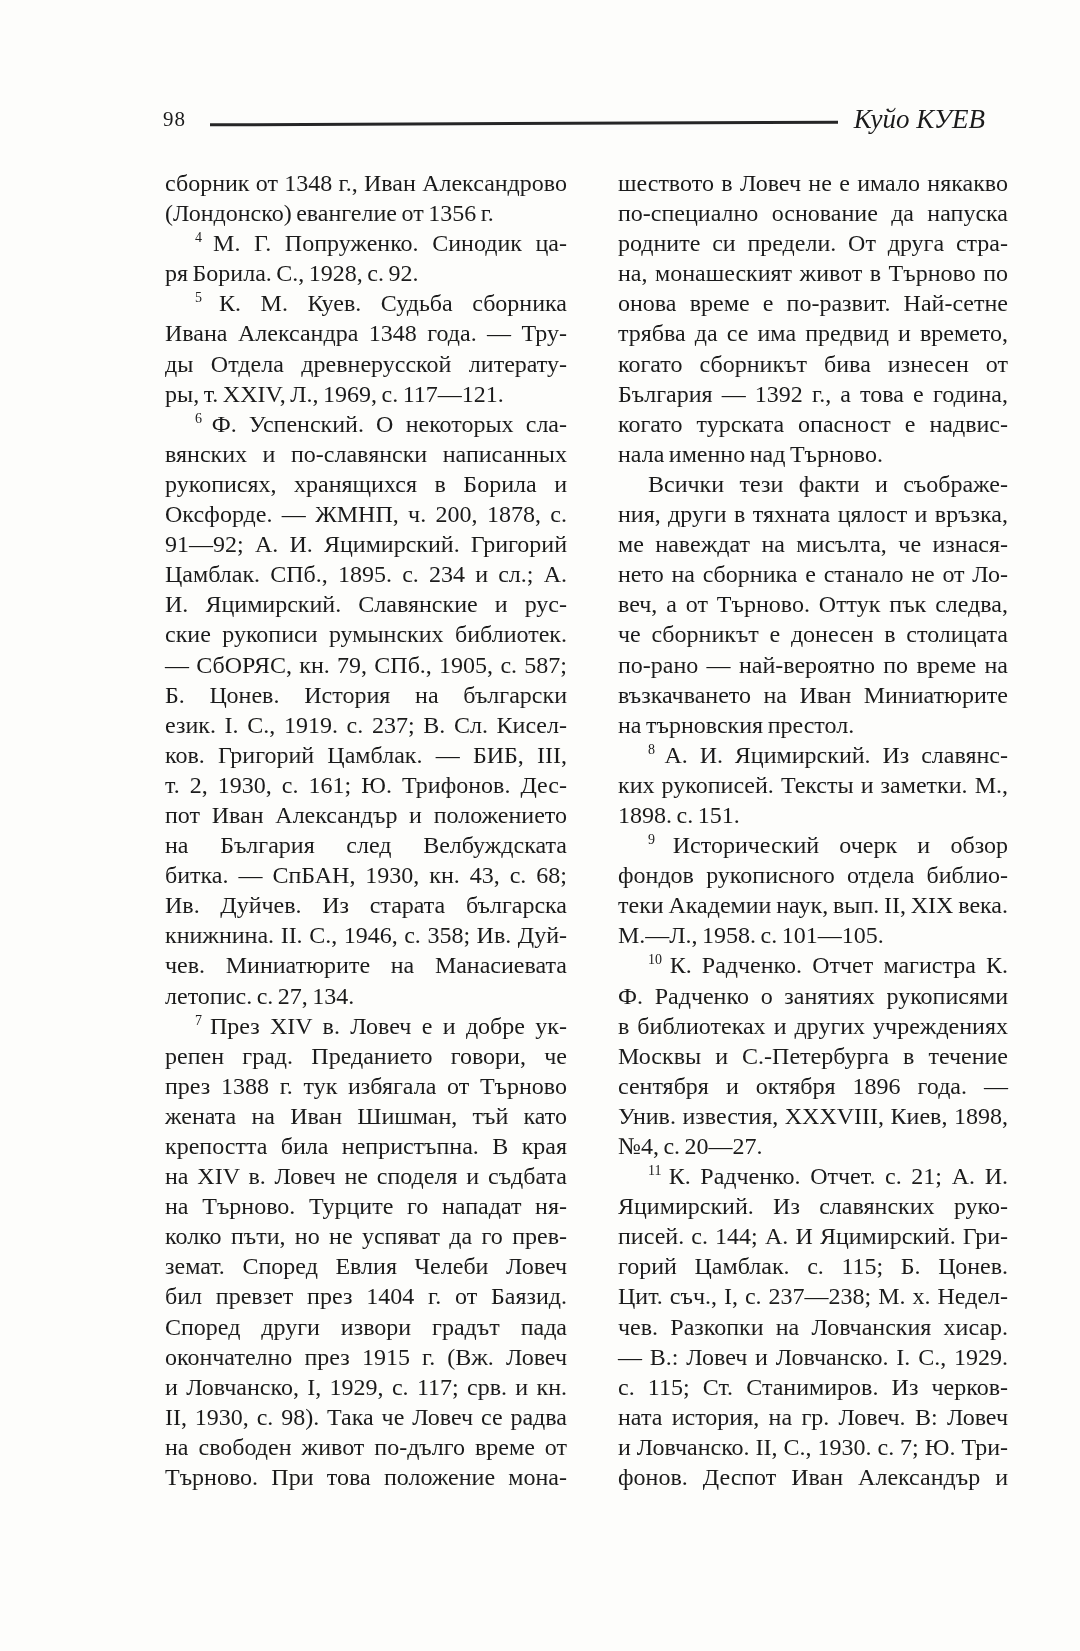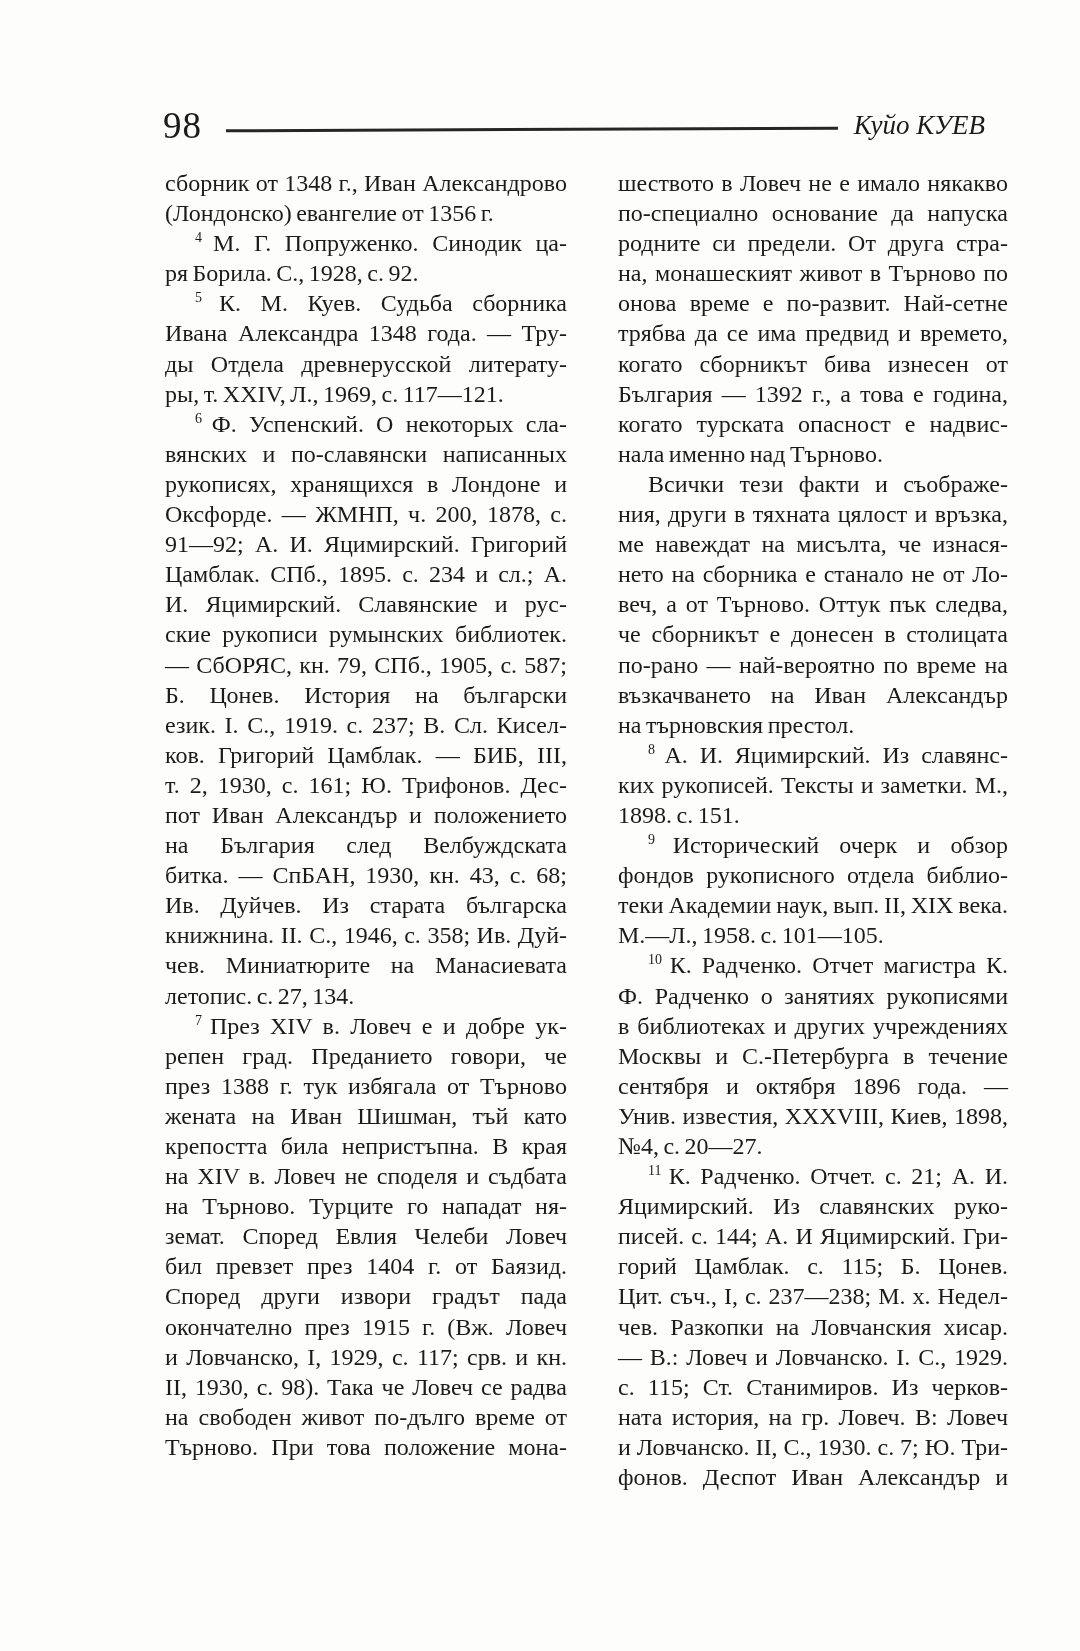--- a/index.html
+++ b/index.html
@@ -17,21 +17,21 @@
   }
   .page-header {
     position: absolute;
     top: 104px;
     left: 163px;
     width: 822px;
     display: flex;
     align-items: center;
   }
   .pnum {
-    font-size: 37px;
+    font-size: 21px;
     letter-spacing: 1px;
     flex: 0 0 auto;
   }
   .rule {
     flex: 1 1 auto;
     height: 3px;
     background: #262626;
     margin: 8px 16px 0 24px;
     transform: skewY(-0.25deg);
   }
@@ -86,21 +86,21 @@
       <div class="line"><span>сборник от 1348 г., Иван Александрово</span></div>
       <div class="line end"><span>(Лондонско) евангелие от 1356 г.</span></div>
       <div class="line ind"><sup>4 </sup><b>М. Г. Попруженко.</b><span> Синодик ца-</span></div>
       <div class="line end"><span>ря Борила. С., 1928, с. 92.</span></div>
       <div class="line ind"><sup>5 </sup><b>К. М. Куев.</b><span> Судьба сборника</span></div>
       <div class="line"><span>Ивана Александра 1348 года. — Тру-</span></div>
       <div class="line"><span>ды Отдела древнерусской литерату-</span></div>
       <div class="line end"><span>ры, т. XXIV, Л., 1969, с. 117—121.</span></div>
       <div class="line ind"><sup>6 </sup><b>Ф. Успенский.</b><span> О некоторых сла-</span></div>
       <div class="line"><span>вянских и по-славянски написанных</span></div>
-      <div class="line"><span>рукописях, хранящихся в Лондоне и</span></div>
+      <div class="line"><span>рукописях, хранящихся в Борила и</span></div>
       <div class="line"><span>Оксфорде. — ЖМНП, ч. 200, 1878, с.</span></div>
       <div class="line"><span>91—92; </span><b>А. И. Яцимирский.</b><span> Григорий</span></div>
       <div class="line"><span>Цамблак. СПб., 1895. с. 234 и сл.; </span><b>А.</b></div>
       <div class="line"><b>И. Яцимирский.</b><span> Славянские и рус-</span></div>
       <div class="line"><span>ские рукописи румынских библиотек.</span></div>
       <div class="line"><span>— СбОРЯС, кн. 79, СПб., 1905, с. 587;</span></div>
       <div class="line"><b>Б. Цонев.</b><span> История на български</span></div>
       <div class="line"><span>език. I. С., 1919. с. 237; </span><b>В. Сл. Кисел-</b></div>
       <div class="line"><b>ков.</b><span> Григорий Цамблак. — БИБ, III,</span></div>
       <div class="line"><span>т. 2, 1930, с. 161; </span><b>Ю. Трифонов.</b><span> Дес-</span></div>
@@ -111,20 +111,21 @@
       <div class="line"><span>книжнина. II. С., 1946, с. 358; </span><b>Ив. Дуй-</b></div>
       <div class="line"><b>чев.</b><span> Миниатюрите на Манасиевата</span></div>
       <div class="line end"><span>летопис. с. 27, 134.</span></div>
       <div class="line ind"><sup>7 </sup><span>През XIV в. Ловеч е и добре ук-</span></div>
       <div class="line"><span>репен град. Преданието говори, че</span></div>
       <div class="line"><span>през 1388 г. тук избягала от Търново</span></div>
       <div class="line"><span>жената на Иван Шишман, тъй като</span></div>
       <div class="line"><span>крепостта била непристъпна. В края</span></div>
       <div class="line"><span>на XIV в. Ловеч не споделя и съдбата</span></div>
       <div class="line"><span>на Търново. Турците го нападат ня-</span></div>
+      <div class="line"><span>колко пъти, но не успяват да го прев-</span></div>
       <div class="line"><span>земат. Според Евлия Челеби Ловеч</span></div>
       <div class="line"><span>бил превзет през 1404 г. от Баязид.</span></div>
       <div class="line"><span>Според други извори градът пада</span></div>
       <div class="line"><span>окончателно през 1915 г. (Вж. Ловеч</span></div>
       <div class="line"><span>и Ловчанско, I, 1929, с. 117; срв. и кн.</span></div>
       <div class="line"><span>II, 1930, с. 98). Така че Ловеч се радва</span></div>
       <div class="line"><span>на свободен живот по-дълго време от</span></div>
       <div class="line"><span>Търново. При това положение мона-</span></div>
     </div>
   <div class="col col-right">
@@ -138,21 +139,21 @@
       <div class="line"><span>България — 1392 г., а това е година,</span></div>
       <div class="line"><span>когато турската опасност е надвис-</span></div>
       <div class="line end"><span>нала именно над Търново.</span></div>
       <div class="line ind"><span>Всички тези факти и съображе-</span></div>
       <div class="line"><span>ния, други в тяхната цялост и връзка,</span></div>
       <div class="line"><span>ме навеждат на мисълта, че изнася-</span></div>
       <div class="line"><span>нето на сборника е станало не от Ло-</span></div>
       <div class="line"><span>веч, а от Търново. Оттук пък следва,</span></div>
       <div class="line"><span>че сборникът е донесен в столицата</span></div>
       <div class="line"><span>по-рано — най-вероятно по време на</span></div>
-      <div class="line"><span>възкачването на Иван Александър</span></div>
+      <div class="line"><span>възкачването на Иван Миниатюрите</span></div>
       <div class="line end"><span>на търновския престол.</span></div>
       <div class="line ind"><sup>8 </sup><b>А. И. Яцимирский.</b><span> Из славянс-</span></div>
       <div class="line"><span>ких рукописей. Тексты и заметки. М.,</span></div>
       <div class="line end"><span>1898. с. 151.</span></div>
       <div class="line ind"><sup>9 </sup><span>Исторический очерк и обзор</span></div>
       <div class="line"><span>фондов рукописного отдела библио-</span></div>
       <div class="line"><span>теки Академии наук, вып. II, XIX века.</span></div>
       <div class="line end"><span>М.—Л., 1958. с. 101—105.</span></div>
       <div class="line ind"><sup>10 </sup><b>К. Радченко.</b><span> Отчет магистра К.</span></div>
       <div class="line"><span>Ф. Радченко о занятиях рукописями</span></div>

